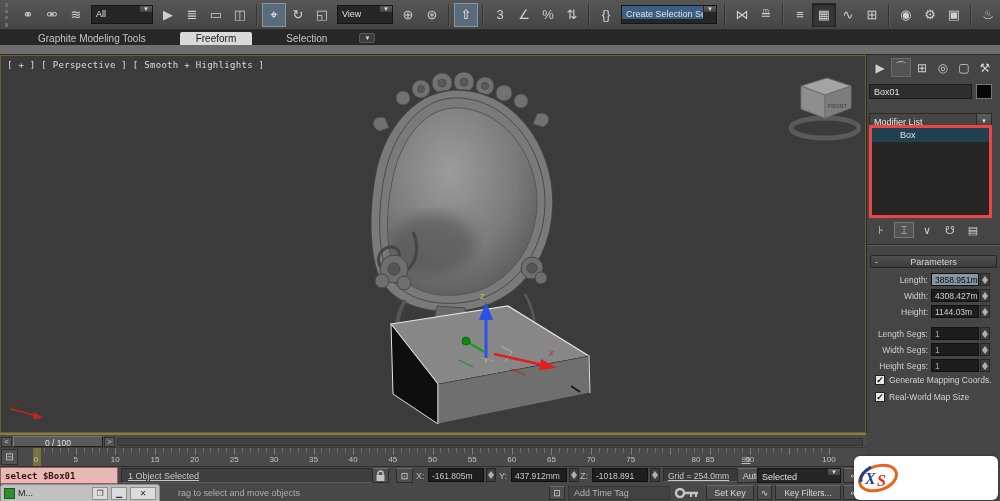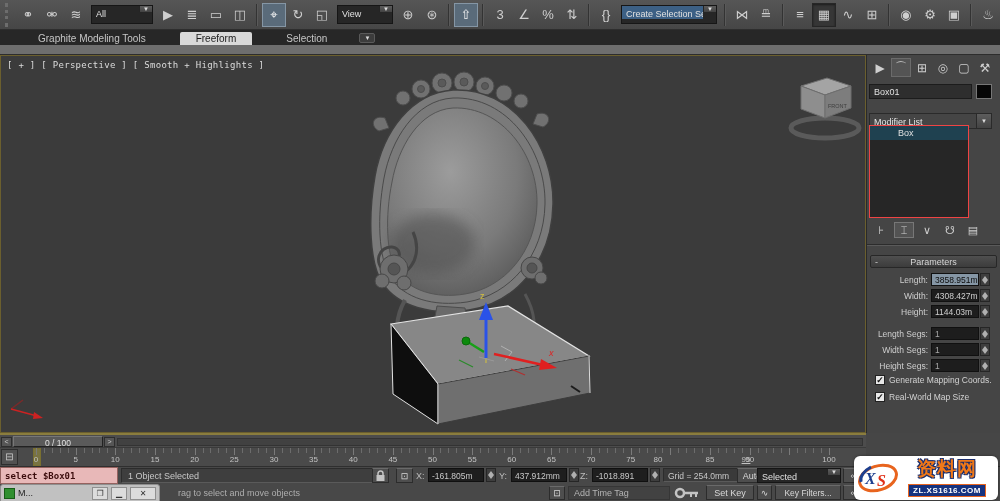--- a/index.html
+++ b/index.html
@@ -48,21 +48,21 @@
     color:#cfcfcf;font-size:12px;border:1px solid transparent;}
   .cp-tab.active{background:#545454;border:1px solid #6b6b6b;}
   #obj-name{left:2px;top:29px;width:103px;height:15px;background:#2e2e2e;border:1px solid #1c1c1c;
     color:#e0e0e0;font-size:9px;padding:2px 0 0 4px;}
   #obj-color{left:109px;top:29px;width:16px;height:15px;background:#060606;border:1px solid #777;}
   #mod-list{left:2px;top:58px;width:123px;height:16px;display:flex;}
   #mod-list .fld{flex:1;background:#454545;border:1px solid #2a2a2a;border-right:none;
     color:#e6e6e6;font-size:9px;padding:3px 0 0 4px;}
   #mod-list .arw{width:16px;background:linear-gradient(#5d5d5d,#434343);border:1px solid #2a2a2a;
     color:#ddd;font-size:6px;text-align:center;line-height:14px;}
-  #mod-stack{left:2px;top:70px;width:100px;height:93px;background:#262626;border:1px solid #ef4444;}
+  #mod-stack{left:2px;top:70px;width:123px;height:93px;background:#262626;border:3px solid #ef4444;}
   .stack-item{height:14px;font-size:9px;color:#e0e0e0;padding:2px 0 0 28px;}
   .stack-item.selected{background:#1f4150;}
   #stack-btns{left:4px;top:167px;display:flex;gap:3px;align-items:center;}
   .st-btn{width:20px;height:16px;display:flex;align-items:center;justify-content:center;
     color:#cfcfcf;font-size:11px;border:1px solid transparent;}
   .st-btn.active{border:1px solid #777;background:#535353;}
   #cp-div{left:0;top:189px;width:134px;height:2px;background:#2c2c2c;border-bottom:1px solid #5a5a5a;}
   #rollout-hdr{left:3px;top:200px;width:127px;height:13px;background:linear-gradient(#4f4f4f,#3c3c3c);
     border:1px solid #272727;border-radius:2px;color:#d6d6d6;font-size:9px;text-align:center;padding-top:1px;}
   #rollout-hdr .minus{position:absolute;left:4px;top:1px;font-size:9px;color:#cfcfcf;}
@@ -99,21 +99,21 @@
   .tick{position:absolute;top:0;width:1px;height:5px;background:#6c6c6c;}
   .tick.major{height:7px;background:#7a7a7a;}
   .tnum{position:absolute;top:7px;transform:translateX(-50%);font-size:8px;color:#c2c2c2;}
   #frame-marker{position:absolute;left:33px;top:0;width:8px;height:18px;
     background:rgba(160,150,60,.55);border:1px solid #7a7030;}
   #tl-fill{left:866px;top:433px;width:134px;height:33px;background:#464646;}
 
   
   #statusbar{left:0;top:466px;width:1000px;height:35px;background:#484848;border-top:1px solid #2f2f2f;}
   .sfield{position:absolute;background:#3e3e3e;border:1px solid #2c2c2c;border-bottom-color:#5a5a5a;
-    color:#c8c8c8;font-size:9px;padding:2px 0 0 6px;white-space:nowrap;overflow:hidden;}
+    color:#c8c8c8;font-size:9px;padding:2px 0 0 6px;white-space:nowrap;overflow:hidden;text-decoration:underline;}
   #ms-listener{position:absolute;left:0;top:0;width:118px;height:17px;background:#e8b8b8;
     border:1px solid #95625f;font-family:"DejaVu Sans Mono",monospace;font-size:9px;
     color:#3c0d0d;padding:3px 0 0 4px;font-weight:bold;}
   .sb-btn{position:absolute;display:flex;align-items:center;justify-content:center;
     background:#4e4e4e;border:1px solid #2c2c2c;border-top-color:#6a6a6a;color:#d8d8d8;font-size:9px;}
   .coord-lab{position:absolute;top:4px;font-size:9px;color:#bdbdbd;}
   .coord-fld{position:absolute;top:1px;width:56px;height:14px;background:#1e1e1e;border:1px solid #101010;
     color:#c8c8c8;font-size:8.5px;padding:2px 0 0 3px;white-space:nowrap;overflow:hidden;}
   .spin.sbspin{position:absolute;top:1px;height:14px;}
   #prompt-line{position:absolute;left:178px;top:21px;font-size:9px;color:#aeaeae;}
@@ -519,21 +519,21 @@
       <span class="tnum" style="left: 273.9px;">30</span>
       <span class="tnum" style="left: 313.55px;">35</span>
       <span class="tnum" style="left: 353.2px;">40</span>
       <span class="tnum" style="left: 392.85px;">45</span>
       <span class="tnum" style="left: 432.5px;">50</span>
       <span class="tnum" style="left: 472.15px;">55</span>
       <span class="tnum" style="left: 511.8px;">60</span>
       <span class="tnum" style="left: 551.45px;">65</span>
       <span class="tnum" style="left: 591.1px;">70</span>
       <span class="tnum" style="left: 630.75px;">75</span>
-      <span class="tnum" style="left: 658px;">80</span>
+      <span class="tnum" style="left: 696px;">80</span>
       <span class="tnum" style="left: 710.05px;">85</span>
       <span class="tnum" style="left: 749.7px;">90</span>
       <span class="tnum" style="left: 746px; text-decoration: underline;">95</span>
       <span class="tnum" style="left: 829px;">100</span>
     </div>
   <div id="tl-fill" class="abs"></div>
 
   <div id="statusbar" class="abs">
     <div id="ms-listener">select $Box01</div>
     <div class="sfield" style="left:121px;top:1px;width:260px;height:15px;">1 Object Selected</div>
@@ -603,19 +603,15 @@
 
   <div id="watermark">
     <span id="wm-logo">
       <svg width="42" height="36">
         <ellipse cx="21" cy="18" rx="19" ry="12" fill="none" stroke="#e8641e" stroke-width="3" transform="rotate(-18 21 18)"></ellipse>
         <path d="M4,22 A19 12 -18 0 1 14,7" fill="none" stroke="#1d3f8f" stroke-width="3"></path>
         <text x="8" y="24" font-size="16" font-weight="bold" font-style="italic" fill="#1d3f8f" font-family="Liberation Serif, serif">X</text>
         <text x="20" y="26" font-size="16" font-weight="bold" font-style="italic" fill="#e03018" font-family="Liberation Serif, serif">S</text>
       </svg>
     </span>
-    <span id="wm-right">
-      <div id="wm-site">资料网</div>
-      <div id="wm-url">ZL.XS1616.COM</div>
-    </span>
   </div>
 
 </div>
 
 </body></html>

